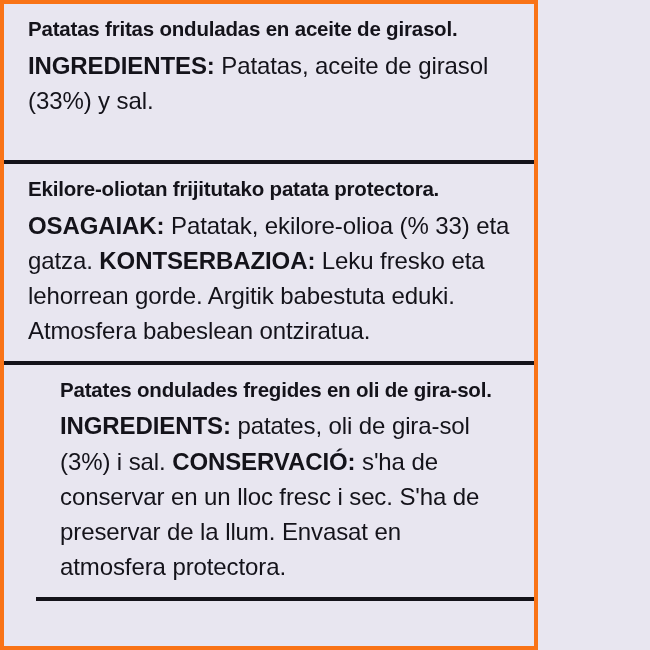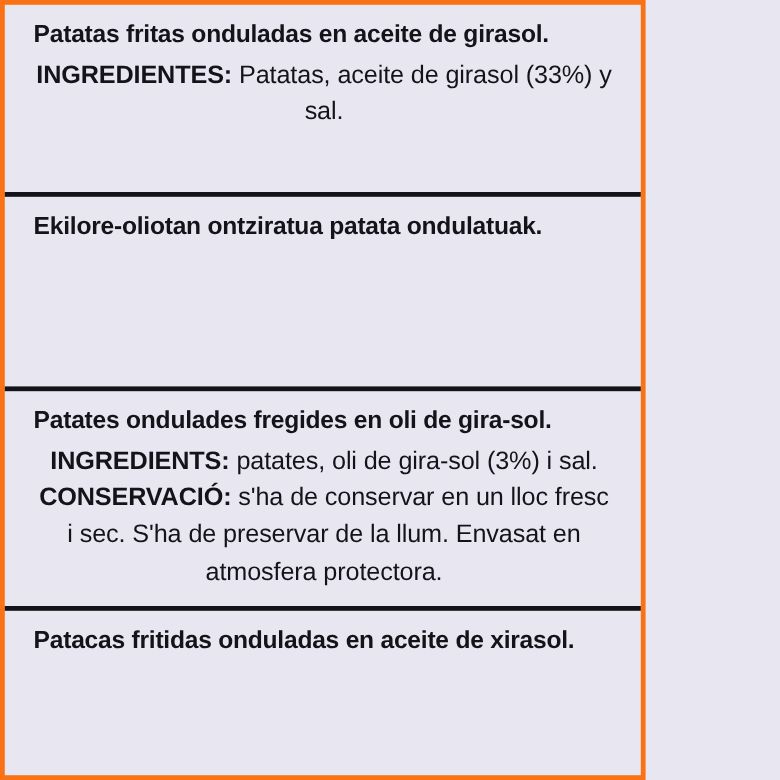--- a/index.html
+++ b/index.html
@@ -34,57 +34,58 @@
     border-bottom: none;
   }
   .sec-title {
     font-size: 20.5px;
     font-weight: bold;
     line-height: 1.25;
     margin: 0 0 6px 0;
     letter-spacing: -0.2px;
   }
   .sec-body {
-    font-size: 21px;
+    font-size: 24px;
     line-height: 1.47;
     margin: 0;
     letter-spacing: -0.1px;
-    text-align: center;
   }
   .hdr {
     font-weight: bold;
   }
   .block-line {
     display: block;
   }
   .s1 { flex: 0 0 160px; }
   .s2 { flex: 0 0 162px; }
-  .s3 { flex: 0 0 165px; }
+  .s3 { flex: 0 0 165px; margin-left: 32px; }
   .s4 { flex: 1 1 auto; border-bottom: none; }
 </style>
 </head>
 <body>
 
 <div class="label">
 
   <div class="section s1">
     <p class="sec-title">Patatas fritas onduladas en aceite de girasol.</p>
     <p class="sec-body">
       <span class="block-line"><span class="hdr">INGREDIENTES:</span><span> Patatas, aceite de girasol (33%) y sal.</span></span>
     </p>
   </div>
 
   <div class="section s2">
-    <p class="sec-title">Ekilore-oliotan ontziratua patata ondulatuak.</p>
+    <p class="sec-title">Ekilore-oliotan frijitutako patata protectora.</p>
+    <p class="sec-body">
+      <span class="hdr">OSAGAIAK:</span><span> Patatak, ekilore-olioa (% 33) eta gatza. </span><span class="hdr">KONTSERBAZIOA:</span><span> Leku fresko eta lehorrean gorde. Argitik babestuta eduki. Atmosfera babeslean ontziratua.</span>
+    </p>
   </div>
 
   <div class="section s3">
     <p class="sec-title">Patates ondulades fregides en oli de gira-sol.</p>
     <p class="sec-body">
       <span class="hdr">INGREDIENTS:</span><span> patates, oli de gira-sol (3%) i sal. </span><span class="hdr">CONSERVACIÓ:</span><span> s'ha de conservar en un lloc fresc i sec. S'ha de preservar de la llum. Envasat en atmosfera protectora.</span>
     </p>
   </div>
 
   <div class="section s4">
-    <p class="sec-title">Patacas fritidas onduladas en aceite de xirasol.</p>
   </div>
 
 </div>
 
 </body></html>

